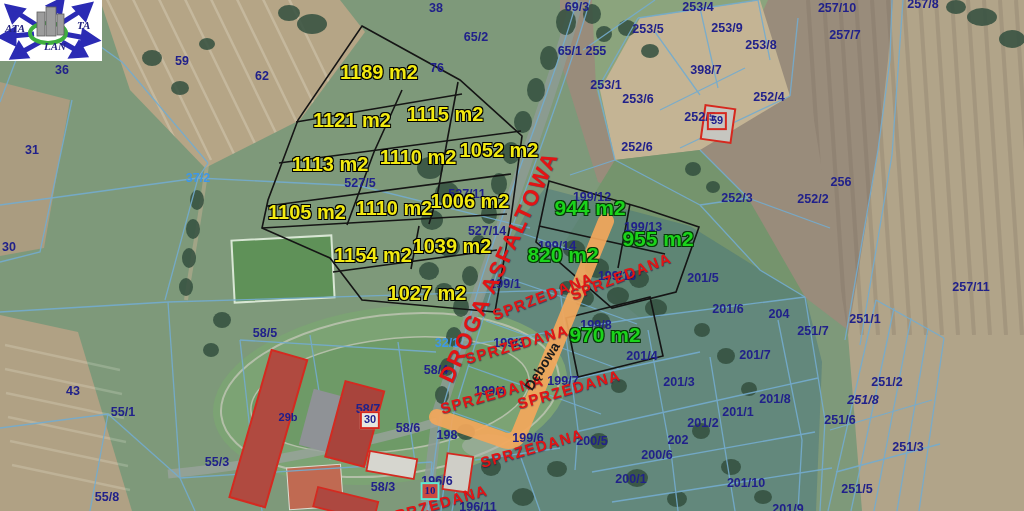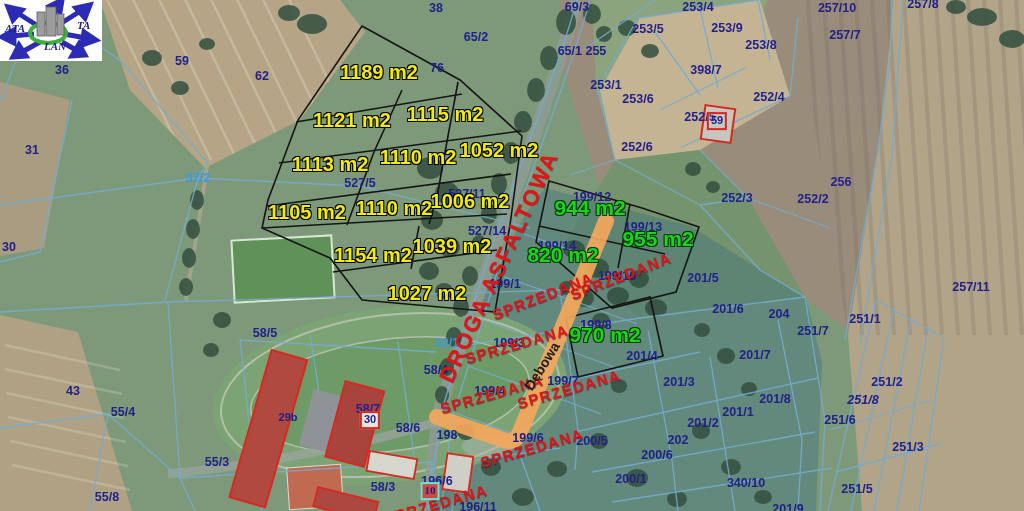--- a/index.html
+++ b/index.html
@@ -326,21 +326,21 @@
       <div class="lbl lbl-navy" style="left: 779px; top: 314px; transform: translate(-50%, -50%);">204</div>
       <div class="lbl lbl-navy" style="left: 687px; top: 278px; transform: translate(-50%, -50%); margin-left: 16px;">201/5</div>
       <div class="lbl lbl-navy" style="left: 728px; top: 309px; transform: translate(-50%, -50%);">201/6</div>
       <div class="lbl lbl-navy" style="left: 755px; top: 355px; transform: translate(-50%, -50%);">201/7</div>
       <div class="lbl lbl-navy" style="left: 642px; top: 356px; transform: translate(-50%, -50%);">201/4</div>
       <div class="lbl lbl-navy" style="left: 679px; top: 382px; transform: translate(-50%, -50%);">201/3</div>
       <div class="lbl lbl-navy" style="left: 775px; top: 399px; transform: translate(-50%, -50%);">201/8</div>
       <div class="lbl lbl-navy" style="left: 738px; top: 412px; transform: translate(-50%, -50%);">201/1</div>
       <div class="lbl lbl-navy" style="left: 703px; top: 423px; transform: translate(-50%, -50%);">201/2</div>
       <div class="lbl lbl-navy" style="left: 788px; top: 462px; transform: translate(-50%, -50%); margin-top: 47px;">201/9</div>
-      <div class="lbl lbl-navy" style="left: 746px; top: 483px; transform: translate(-50%, -50%);">340/10</div>
+      <div class="lbl lbl-navy" style="left: 746px; top: 483px; transform: translate(-50%, -50%);">201/10</div>
       <div class="lbl lbl-navy" style="left: 678px; top: 440px; transform: translate(-50%, -50%);">202</div>
       <div class="lbl lbl-navy" style="left: 592px; top: 441px; transform: translate(-50%, -50%);">200/5</div>
       <div class="lbl lbl-navy" style="left: 657px; top: 455px; transform: translate(-50%, -50%);">200/6</div>
       <div class="lbl lbl-navy" style="left: 631px; top: 479px; transform: translate(-50%, -50%);">200/1</div>
       <div class="lbl lbl-navy" style="left: 592px; top: 197px; transform: translate(-50%, -50%);">199/12</div>
       <div class="lbl lbl-navy" style="left: 643px; top: 227px; transform: translate(-50%, -50%);">199/13</div>
       <div class="lbl lbl-navy" style="left: 557px; top: 246px; transform: translate(-50%, -50%);">199/14</div>
       <div class="lbl lbl-navy" style="left: 617px; top: 276px; transform: translate(-50%, -50%);">199/16</div>
       <div class="lbl lbl-navy" style="left: 505px; top: 284px; transform: translate(-50%, -50%);">199/1</div>
       <div class="lbl lbl-navy" style="left: 596px; top: 325px; transform: translate(-50%, -50%);">199/8</div>
@@ -349,21 +349,21 @@
       <div class="lbl lbl-navy" style="left: 490px; top: 391px; transform: translate(-50%, -50%);">199/4</div>
       <div class="lbl lbl-navy" style="left: 528px; top: 438px; transform: translate(-50%, -50%);">199/6</div>
       <div class="lbl lbl-navy" style="left: 447px; top: 435px; transform: translate(-50%, -50%);">198</div>
       <div class="lbl lbl-navy" style="left: 265px; top: 333px; transform: translate(-50%, -50%);">58/5</div>
       <div class="lbl lbl-navy" style="left: 436px; top: 370px; transform: translate(-50%, -50%);">58/4</div>
       <div class="lbl lbl-navy" style="left: 368px; top: 409px; transform: translate(-50%, -50%);">58/7</div>
       <div class="lbl lbl-navy" style="left: 408px; top: 428px; transform: translate(-50%, -50%);">58/6</div>
       <div class="lbl lbl-navy" style="left: 383px; top: 487px; transform: translate(-50%, -50%);">58/3</div>
       <div class="lbl lbl-navy" style="left: 437px; top: 481px; transform: translate(-50%, -50%);">196/6</div>
       <div class="lbl lbl-navy" style="left: 478px; top: 507px; transform: translate(-50%, -50%);">196/11</div>
-      <div class="lbl lbl-navy" style="left: 123px; top: 412px; transform: translate(-50%, -50%);">55/4</div>
+      <div class="lbl lbl-navy" style="left: 123px; top: 412px; transform: translate(-50%, -50%);">55/1</div>
       <div class="lbl lbl-navy" style="left: 217px; top: 462px; transform: translate(-50%, -50%);">55/3</div>
       <div class="lbl lbl-navy" style="left: 107px; top: 497px; transform: translate(-50%, -50%);">55/8</div>
       <div class="lbl lbl-navy" style="left: 360px; top: 183px; transform: translate(-50%, -50%);">527/5</div>
       <div class="lbl lbl-navy" style="left: 467px; top: 194px; transform: translate(-50%, -50%);">527/11</div>
       <div class="lbl lbl-navy" style="left: 487px; top: 231px; transform: translate(-50%, -50%);">527/14</div>
       <div class="lbl lbl-lblue" style="left: 198px; top: 178px; transform: translate(-50%, -50%);">37/2</div>
       <div class="lbl lbl-lblue" style="left: 447px; top: 343px; transform: translate(-50%, -50%);">32/1</div>
       <div class="lbl lbl-yellow" style="left: 379px; top: 72px; transform: translate(-50%, -50%);">1189 m2</div>
       <div class="lbl lbl-yellow" style="left: 352px; top: 120px; transform: translate(-50%, -50%);">1121 m2</div>
       <div class="lbl lbl-yellow" style="left: 445px; top: 114px; transform: translate(-50%, -50%);">1115 m2</div>

